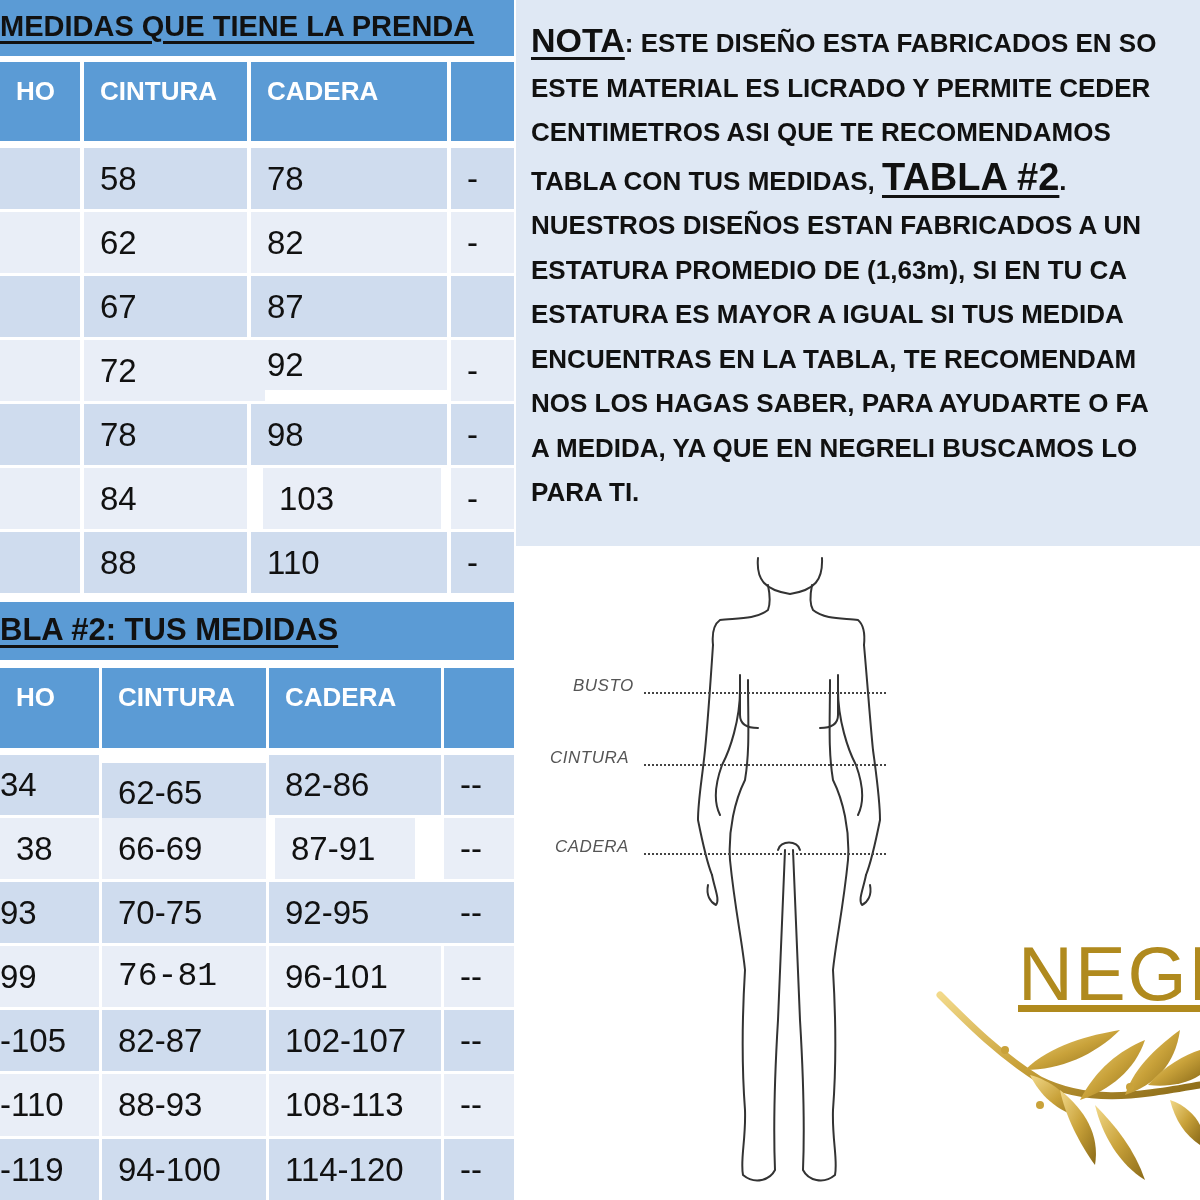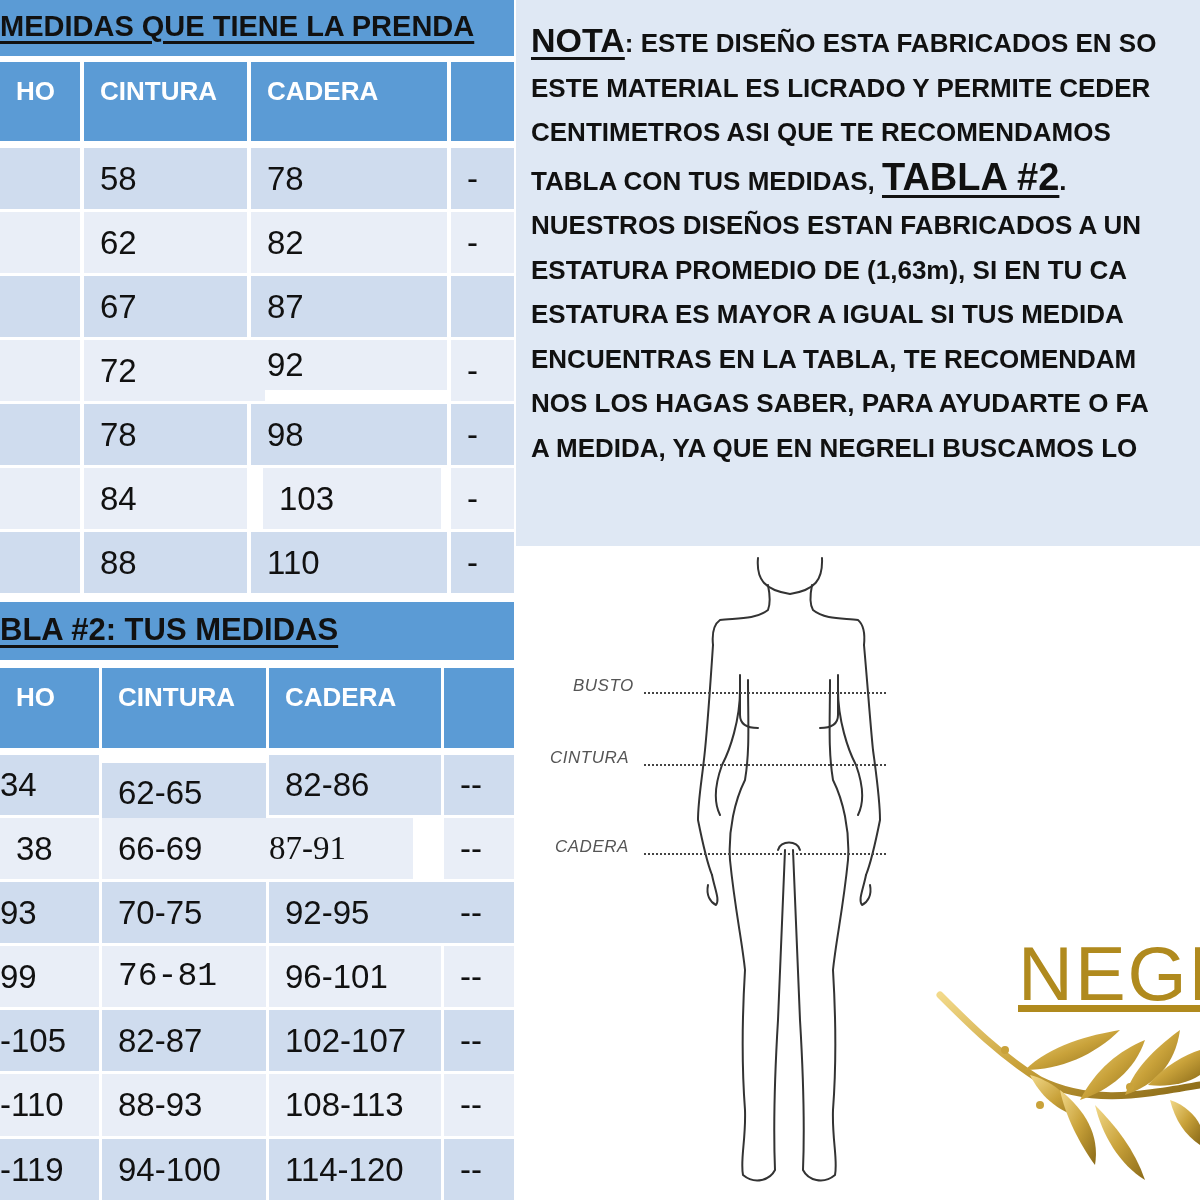--- a/index.html
+++ b/index.html
@@ -102,21 +102,21 @@
 
   <div>
     <div class="cell row-dark" style="left:0;top:755px;width:99px;height:60px;padding-left:0;">34</div>
     <div class="cell row-dark" style="left:102px;top:755px;width:164px;height:60px;margin-top:8px;">62-65</div>
     <div class="cell row-dark" style="left:269px;top:755px;width:172px;height:60px;">82-86</div>
     <div class="cell row-dark" style="left:444px;top:755px;width:70px;height:60px;">--</div>
   </div>
   <div>
     <div class="cell row-light" style="left:0;top:818px;width:99px;height:61px;padding-left:16px;">38</div>
     <div class="cell row-light" style="left:102px;top:818px;width:164px;height:61px;">66-69</div>
-    <div class="cell row-light" style="left:253px;top:818px;width:160px;height:61px;font-family:Liberation Serif, serif;">87-91</div>
+    <div class="cell row-light" style="left:275px;top:818px;width:140px;height:61px;">87-91</div>
     <div class="cell row-light" style="left:444px;top:818px;width:70px;height:61px;">--</div>
   </div>
   <div>
     <div class="cell row-dark" style="left:0;top:882px;width:99px;height:61px;padding-left:0;">93</div>
     <div class="cell row-dark" style="left:102px;top:882px;width:164px;height:61px;">70-75</div>
     <div class="cell row-dark" style="left:269px;top:882px;width:208px;height:61px;">92-95</div>
     <div class="cell row-dark" style="left:444px;top:882px;width:70px;height:61px;">--</div>
   </div>
   <div>
     <div class="cell row-light" style="left:0;top:946px;width:99px;height:61px;padding-left:0;">99</div>
@@ -149,20 +149,21 @@
   <div><span class="u big">NOTA</span><span>: ESTE DISEÑO ESTA FABRICADOS EN SO</span></div>
   <div>ESTE MATERIAL ES LICRADO Y PERMITE CEDER</div>
   <div>CENTIMETROS  ASI QUE TE RECOMENDAMOS</div>
   <div><span>TABLA CON TUS MEDIDAS, </span><span class="u mid">TABLA #2</span><span>.</span></div>
   <div>NUESTROS DISEÑOS ESTAN FABRICADOS A UN</div>
   <div>ESTATURA  PROMEDIO  DE (1,63m), SI EN TU CA</div>
   <div>ESTATURA  ES MAYOR  A IGUAL SI TUS MEDIDA</div>
   <div>ENCUENTRAS EN LA TABLA, TE RECOMENDAM</div>
   <div>NOS LOS HAGAS SABER, PARA AYUDARTE O FA</div>
   <div>A MEDIDA, YA QUE EN NEGRELI BUSCAMOS LO</div>
+  <div>PARA TI.</div>
 </div>
 
 <div>
   <svg class="abs" style="left:530px;top:550px;" width="400" height="650" viewBox="0 0 400 650">
     <g fill="none" stroke="#333" stroke-width="2" stroke-linecap="round" stroke-linejoin="round">
 
       <path d="M228 8 C226 30 235 40 260 44 C285 40 293 30 292 8"></path>
       <path d="M238 35 C240 45 240 55 238 60 C225 70 205 68 190 70 C183 75 182 85 183 95"></path>
       <path d="M282 35 C280 45 280 55 283 60 C295 70 315 68 328 70 C334 75 335 85 334 95"></path>
 

